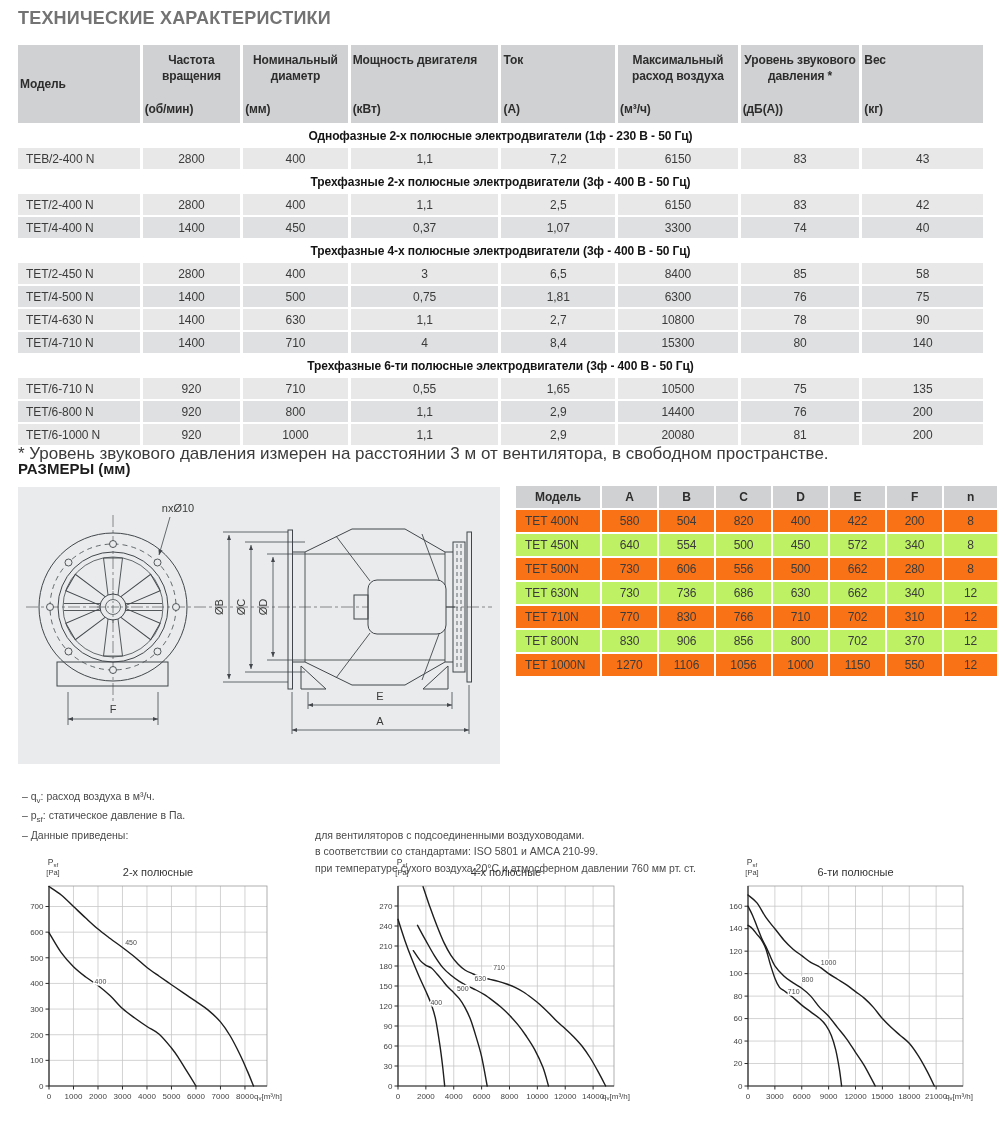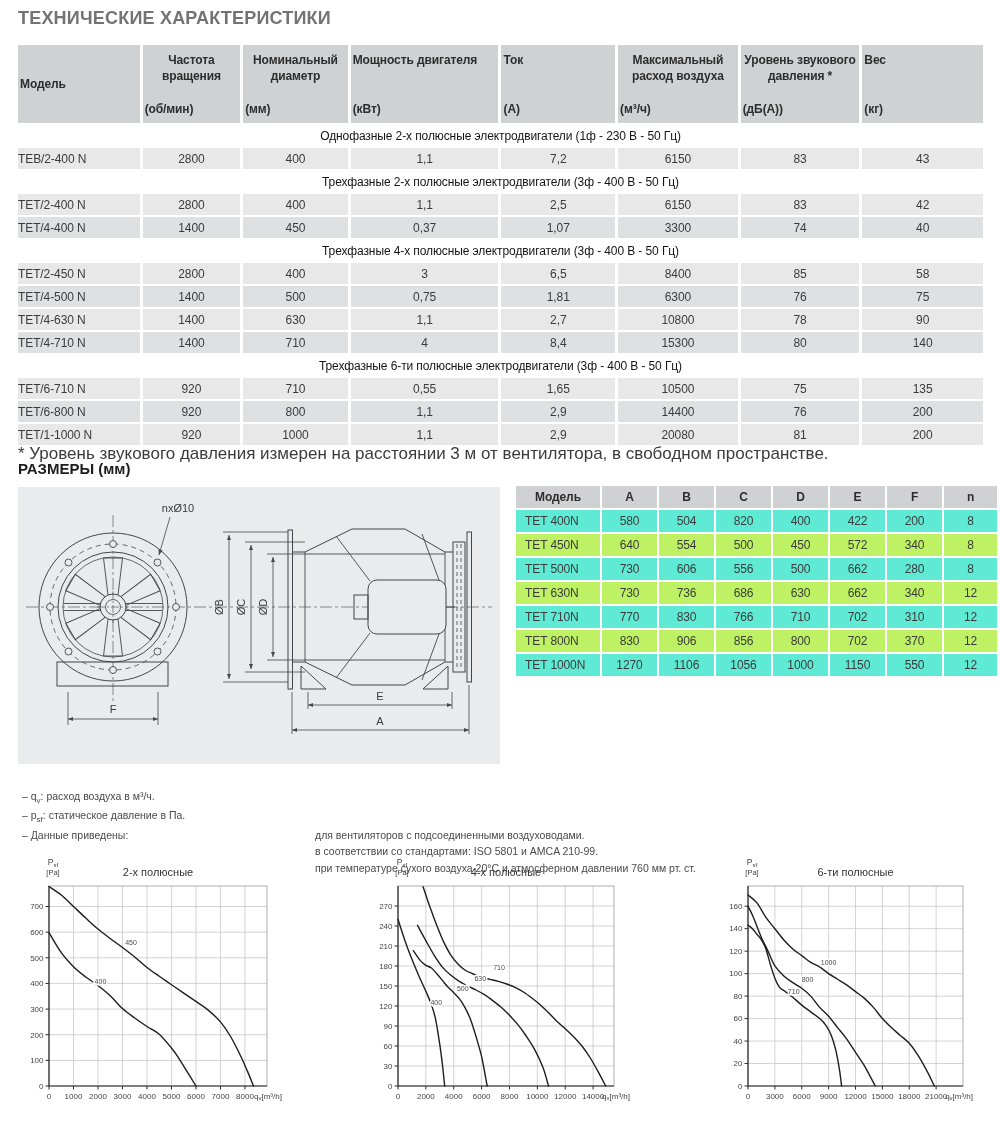--- a/index.html
+++ b/index.html
@@ -6,33 +6,33 @@
   .page{position:relative;width:1000px;height:1126px;background:#fff;overflow:hidden;
         font-family:"Liberation Sans","DejaVu Sans",sans-serif;color:#3b3b3b;}
   .title{position:absolute;left:18px;top:8px;font-size:18px;font-weight:bold;color:#737373;letter-spacing:0.2px;}
   
   table.spec{position:absolute;left:15px;top:43px;width:971px;border-collapse:separate;border-spacing:3px 2px;table-layout:fixed;}
   table.spec td{padding:0;font-size:12px;text-align:center;vertical-align:middle;letter-spacing:-0.1px;}
   td.hc{background:#d0d1d2;height:70px;font-weight:bold;color:#2d2d2d;}
   .hwrap{display:flex;flex-direction:column;justify-content:space-between;align-items:flex-start;height:64px;padding:7px 2px;}
   .hwrap.center{justify-content:center;}
   .ht{line-height:1.35;}
-  td.sec{background:#fff;height:21px;font-weight:normal;color:#141414;font-size:12.5px;}
+  td.sec{background:#fff;height:21px;font-weight:bold;color:#141414;font-size:12.5px;}
   td.dc{background:#e8e8e9;height:21px;color:#3b3b3b;}
   td.dc.alt{background:#dfe0e1;}
-  td.dc.mdl{text-align:left;}
+  td.dc.mdl{text-align:left;padding-left:8px;}
   .footnote{position:absolute;left:18px;top:444px;font-size:17px;color:#3b3b3b;}
   .dimhead{position:absolute;left:18px;top:460px;font-size:15px;font-weight:bold;color:#1d1d1d;}
   
   .drawing{position:absolute;left:18px;top:487px;width:482px;height:277px;}
   
   table.dims{position:absolute;left:514px;top:484px;width:471px;border-collapse:separate;border-spacing:2px 2px;table-layout:fixed;}
   table.dims td{padding:0;font-size:12px;text-align:center;height:22px;letter-spacing:-0.1px;}
   table.dims td.h{background:#d0d1d2;font-weight:bold;color:#2d2d2d;}
-  table.dims td.c{background:#5eead4;color:#3b3b3b;}
+  table.dims td.c{background:#f97316;color:#3b3b3b;}
   table.dims td.c.alt{background:#bef264;}
   table.dims td.m{text-align:left;padding-left:9px;}
   
   .notes{position:absolute;left:22px;top:788px;font-size:10.5px;color:#4a4a4a;line-height:1.55;}
   .note-row{display:flex;}
   .note-label{width:293px;flex:none;}
   sub{font-size:8px;}
   
   .charts{position:absolute;left:0;top:853px;width:1000px;height:273px;}
   .chart{position:absolute;top:0;}
@@ -202,21 +202,21 @@
           <td class="dc alt mdl">TET/6-800 N</td>
           <td class="dc alt">920</td>
           <td class="dc alt">800</td>
           <td class="dc alt">1,1</td>
           <td class="dc alt">2,9</td>
           <td class="dc alt">14400</td>
           <td class="dc alt">76</td>
           <td class="dc alt">200</td>
         </tr>
         <tr>
-          <td class="dc mdl">TET/1-1000 N</td>
+          <td class="dc mdl">TET/6-1000 N</td>
           <td class="dc">920</td>
           <td class="dc">1000</td>
           <td class="dc">1,1</td>
           <td class="dc">2,9</td>
           <td class="dc">20080</td>
           <td class="dc">81</td>
           <td class="dc">200</td>
         </tr>
       </tbody>
   </table>

